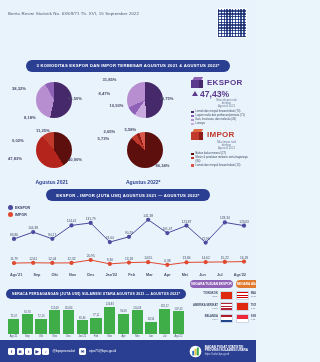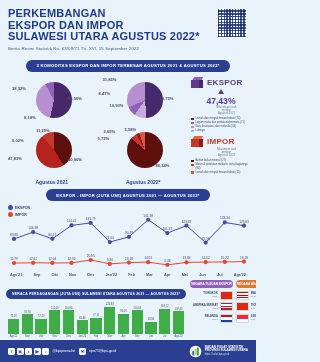--- a/index.html
+++ b/index.html
@@ -43,21 +43,21 @@
 
   
   .stats { width:64px; padding-left:2px; }
   .card { margin-bottom:3px; }
   .card-head { display:flex; align-items:center; gap:3px; }
   .cube { width:13px; height:12px; position:relative; }
   .cube .top { position:absolute; top:0; left:2px; width:9px; height:4px; transform:skewX(-30deg); }
   .cube .fr { position:absolute; top:3.5px; left:0; width:8px; height:8px; }
   .cube .sd { position:absolute; top:3.5px; left:8px; width:4px; height:8px; }
   .card-title { font-size:8px; font-weight:bold; letter-spacing:.3px; }
-  .pct-row { display:flex; align-items:center; gap:2px; margin-left:1px;flex-direction:column; }
+  .pct-row { display:flex; align-items:center; gap:2px; margin-left:1px; }
   .tri { width:0;height:0;border-left:3.2px solid transparent;border-right:3.2px solid transparent; }
   .pct { font-size:8.6px; font-weight:bold; }
   .sub-note { font-size:2.8px; color:#6b7b96; text-align:center; line-height:3.3px; margin:0 0 2px 12px; }
   .legend-list { margin-top:1px; }
   .lg-item { display:flex; align-items:flex-start; gap:2px; font-size:2.7px; color:#3b4a63; line-height:3.2px; margin-bottom:.8px; }
   .sw { width:2.6px; height:2.6px; flex:0 0 2.6px; margin-top:.3px; }
 
   
   .linesec { padding:2px 6px 0 6px; }
   .chartbox { position:relative; height:70px; margin-top:2px; }
@@ -96,25 +96,20 @@
   .fbrand { margin-left:auto; display:flex; align-items:center; gap:3px; }
   .fb-text { color:#fff; font-size:3.1px; font-weight:bold; line-height:3.6px; }
   .fb-text small { display:block; font-weight:normal; font-size:2.6px; color:#cfd9f2; }
 </style>
 </head>
 <body>
 
 <div class="page">
 
   <div class="header">
-    <div class="title">
-      <span>PERKEMBANGAN</span>
-      <span>EKSPOR DAN IMPOR</span>
-      <span>SULAWESI UTARA AGUSTUS 2022*</span>
-    </div>
     <div class="subtitle">Berita Resmi Statistik No. 63/09/71 Th. XVI, 15 September 2022</div>
     <div class="qr"></div>
   </div>
 
   <div class="pill-wrap">
     <div class="pill">3 KOMODITAS EKSPOR DAN IMPOR TERBESAR AGUSTUS 2021 &amp; AGUSTUS 2022*</div>
   </div>
 
   <div class="commodity">
 

